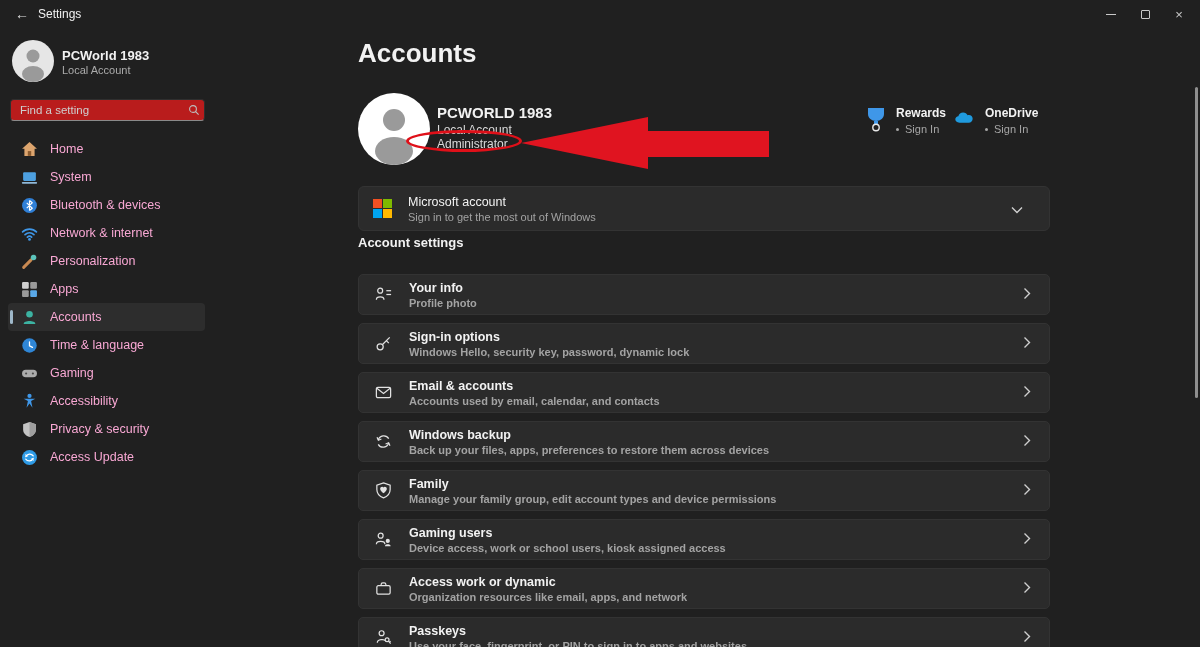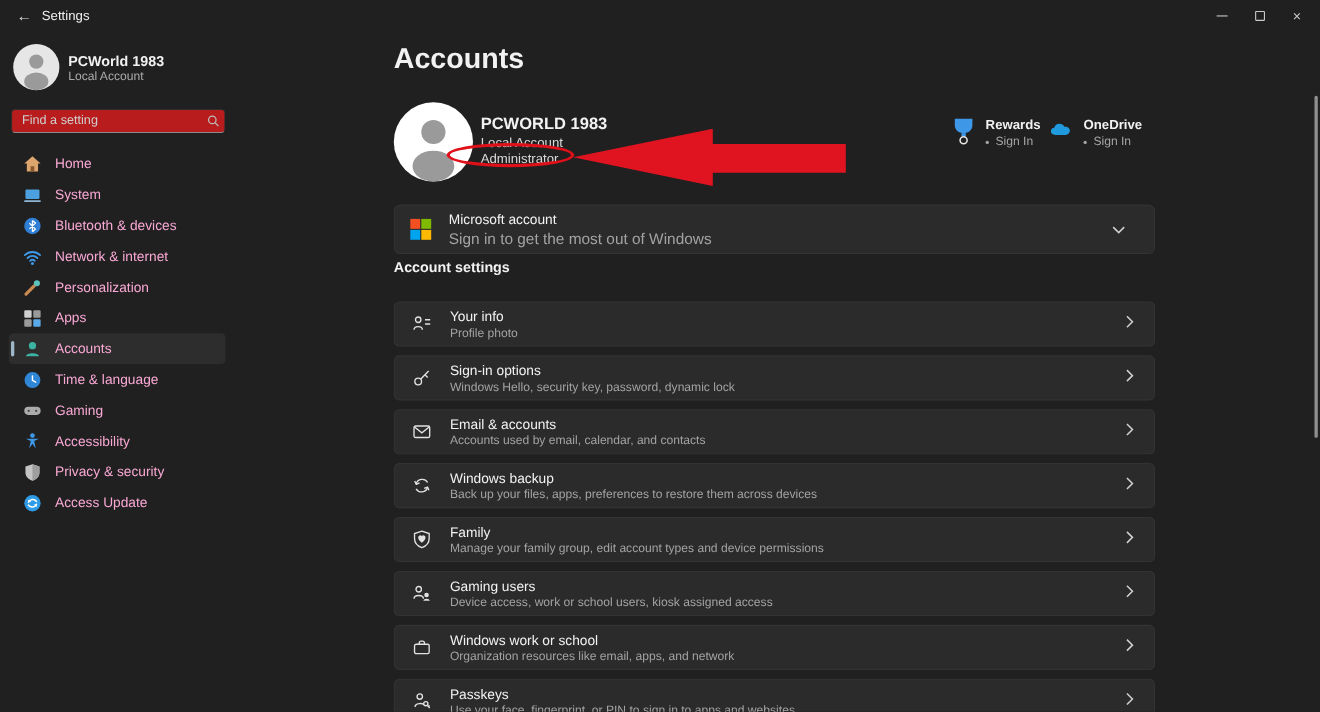--- a/index.html
+++ b/index.html
@@ -60,28 +60,28 @@
   .quick-label { font-size:12px; font-weight:bold; line-height:14px; }
   .quick-action { font-size:11px; color:#a6a6a6; margin-top:3px; display:flex; align-items:center; }
   .dot { display:inline-block; width:3px; height:3px; border-radius:50%; background:#a6a6a6; margin-right:6px; }
 
   .ms-card { position:absolute; left:358px; top:186px; width:692px; height:45px;
     background:#2b2b2b; border:1px solid #333333; border-radius:6px;
     display:flex; align-items:center; padding:0 14px; }
   .ms-logo { width:19px; height:19px; display:grid; grid-template-columns:9px 9px; grid-gap:1px; margin-right:16px; }
   .ms-logo span { width:9px; height:9px; }
   .ms-title { font-size:12.5px; color:#f2f2f2; }
-  .ms-sub { font-size:14px; color:#a3a3a3; margin-top:2px; }
+  .ms-sub { font-size:11px; color:#a3a3a3; margin-top:2px; }
   .ms-chev { margin-left:auto; padding-right:12px; }
 
   .section-header { position:absolute; left:358px; top:235px; font-size:13px; font-weight:bold; }
 
   .rows { position:absolute; left:358px; top:274px; width:692px; }
   .row { height:41px; margin-bottom:8px; background:#2b2b2b; border:1px solid #333333;
-    border-radius:5px; display:flex; align-items:center; padding:0 14px; }
+    border-radius:5px; display:flex; align-items:center; padding:0 14px;font-weight:bold; }
   .row-ic { width:20px; height:20px; margin-right:16px; flex:0 0 20px; display:flex; align-items:center; justify-content:center; }
   .row-title { font-size:12.5px; color:#f2f2f2; }
   .row-sub { font-size:11px; color:#a3a3a3; margin-top:2px; white-space:nowrap; }
   .row-chev { margin-left:auto; padding-right:4px; }
 
   .scroll-thumb { position:absolute; left:1195px; top:87px; width:3px; height:311px;
     background:#8f8f8f; border-radius:2px; }
 </style>
 </head>
 <body>
@@ -384,21 +384,21 @@
   </div>
 
   <div class="row">
     <span class="row-ic">
       <svg width="19" height="19" viewBox="0 0 20 20" fill="none" stroke="#e2e2e2" stroke-width="1.3">
           <rect x="3" y="7" width="14" height="9" rx="1.5"></rect>
           <path d="M7.5 7 V5.8 C7.5 4.8 8.3 4 9.3 4 H10.7 C11.7 4 12.5 4.8 12.5 5.8 V7"></path>
         </svg>
     </span>
     <span>
-        <div class="row-title">Windows work or school</div>
+        <div class="row-title">Access work or dynamic</div>
         <div class="row-sub">Organization resources like email, apps, and network</div>
       </span>
     <span class="row-chev"><svg width="8" height="13" viewBox="0 0 8 13">
           <path d="M1.5 1.5 L6.5 6.5 L1.5 11.5" stroke="#cfcfcf" stroke-width="1.4" fill="none"></path>
         </svg></span>
   </div>
 
   <div class="row">
     <span class="row-ic">
       <svg width="19" height="19" viewBox="0 0 20 20" fill="none" stroke="#e2e2e2" stroke-width="1.3">

